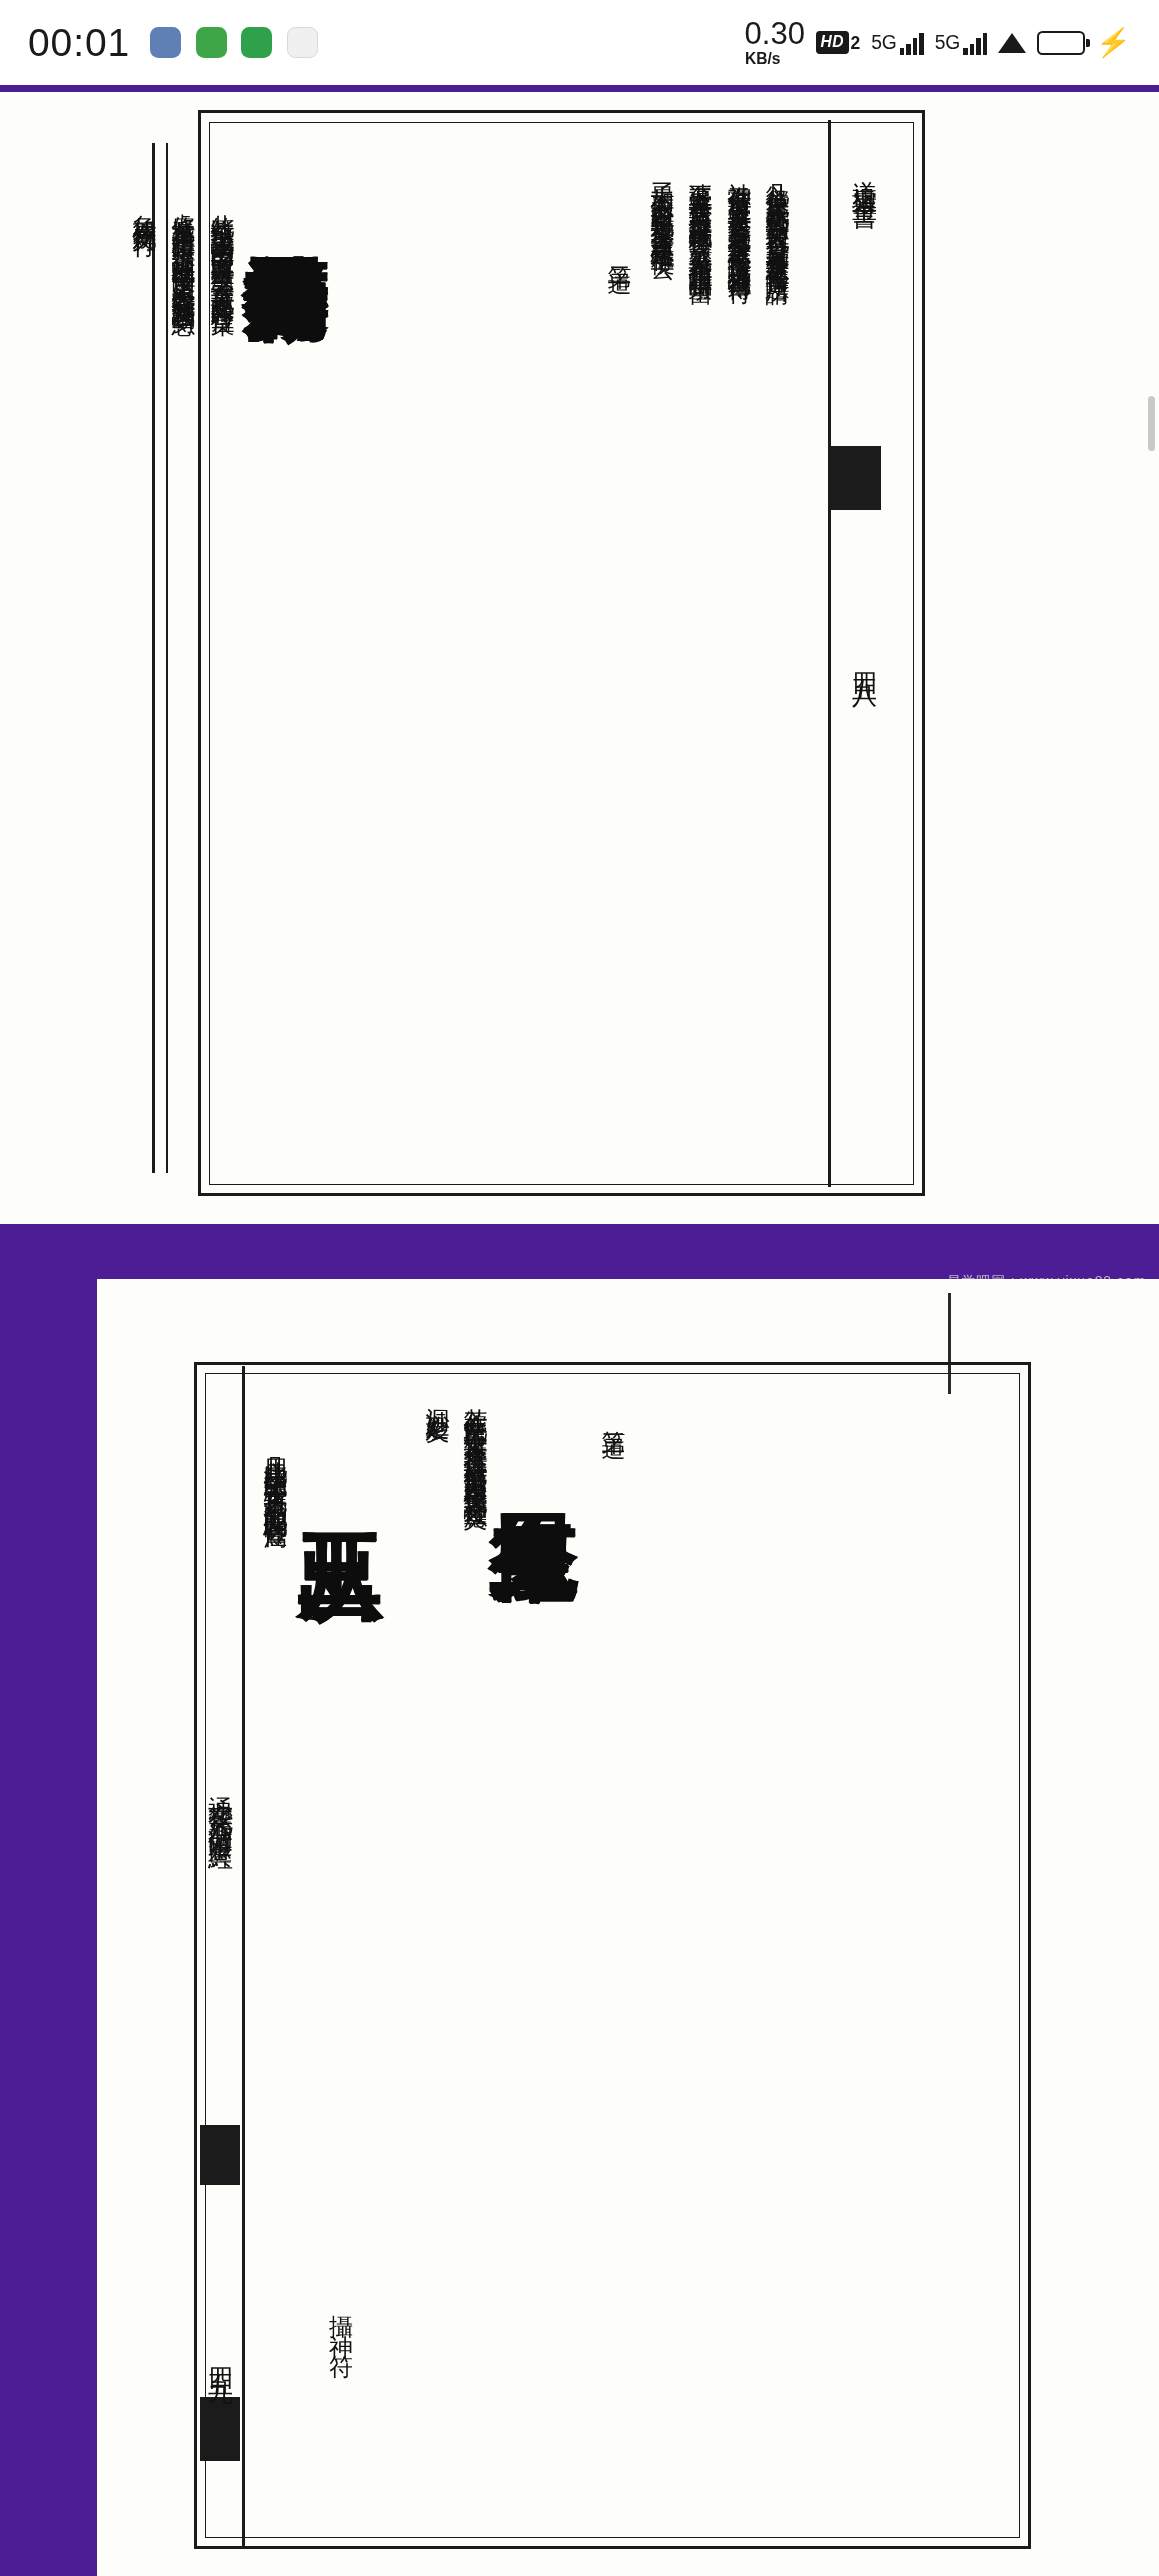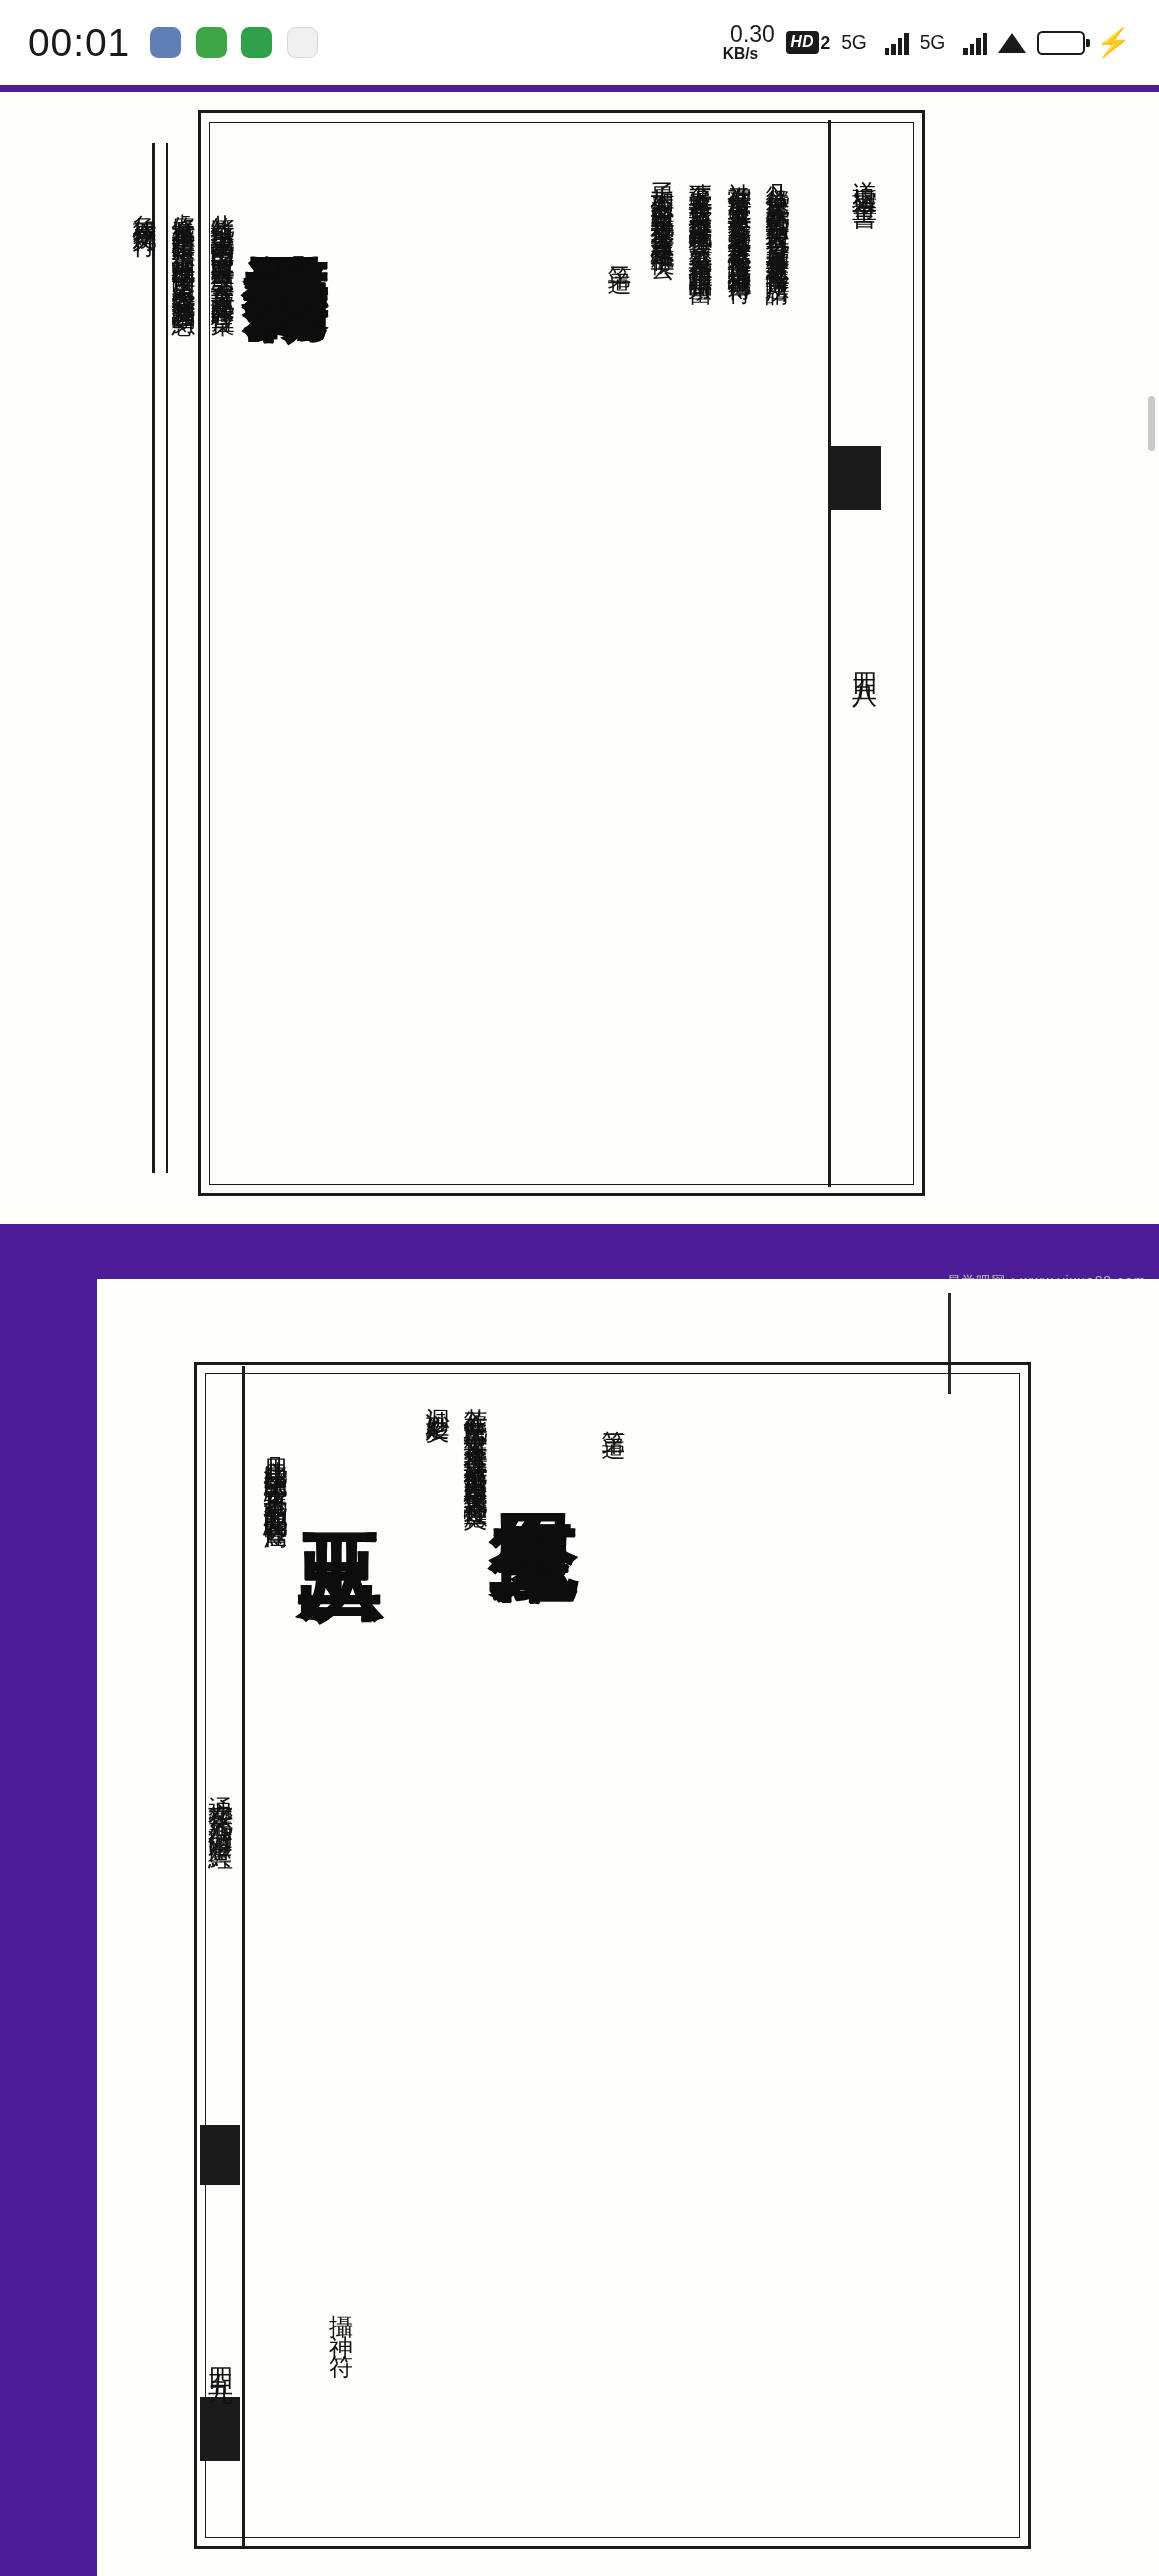--- a/index.html
+++ b/index.html
@@ -54,39 +54,39 @@
   .sb-right {
     display: flex;
     align-items: center;
     gap: 11px;
   }
   .sb-kb {
     text-align: center;
     line-height: 1.05;
     color: #1a1a1a;
   }
-  .sb-kb .r1 { font-size: 23px; margin-left: 24px; }
+  .sb-kb .r1 { font-size: 31px; margin-left: 24px; }
   .sb-kb .r2 { font-size: 15.6px; font-weight: bold;}
   .sb-hd {
     display: flex;
     align-items: flex-end;
     gap: 1.8px;
   }
   .hd-box {
     background: #1a1a1a;
     color: #fff;
     font-size: 15.6px;
     font-weight: bold;
     padding: 1.8px 4.6px 2.8px 4.6px;
     border-radius: 3.7px;
     letter-spacing: 0.5px;
     font-style: italic;
   }
   .hd-sub { font-size: 17.5px; color: #1a1a1a; font-weight: bold; }
-  .sig-group { display: flex; align-items: center; gap: 18px;}
+  .sig-group { display: flex; align-items: center; gap: 3px;}
   .sig-label { font-size: 19.3px; color: #1a1a1a; }
   .bars { display: flex; align-items: flex-end; gap: 1.8px; height: 24px;}
   .bars i { display: block; width: 4.6px; background: #1a1a1a; }
   .bars i:nth-child(1){ height: 6.4px;}
   .bars i:nth-child(2){ height: 11px;}
   .bars i:nth-child(3){ height: 16.6px;}
   .bars i:nth-child(4){ height: 22px;}
   .wifi {
     width: 28px; height: 22px;
     position: relative;

